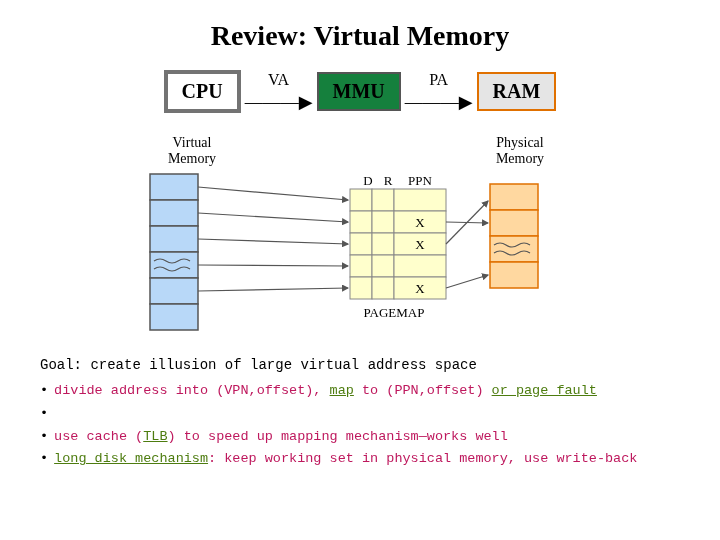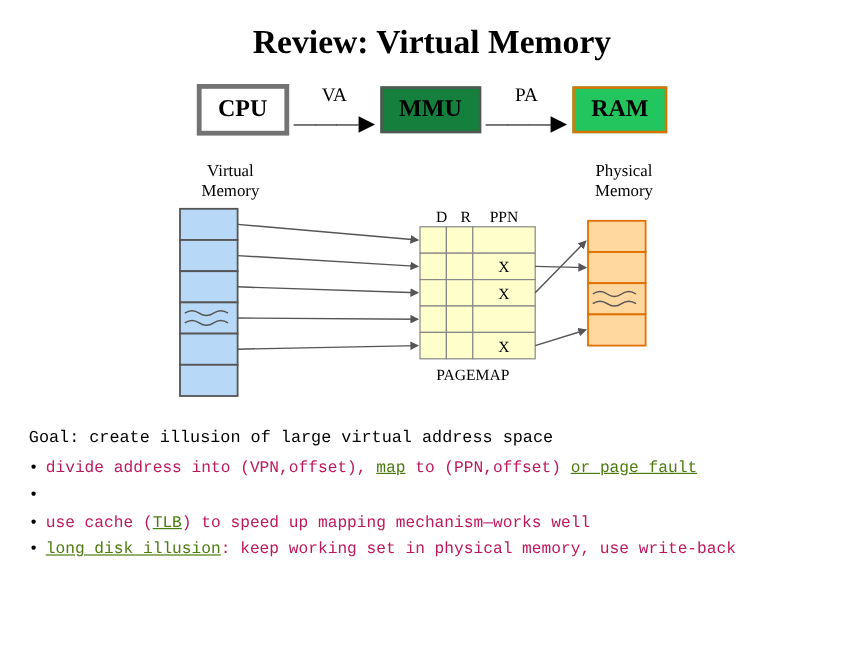--- a/index.html
+++ b/index.html
@@ -8,21 +8,21 @@
       font-family: 'Times New Roman', Times, serif;
       width: 720px;
       height: 540px;
       overflow: hidden;
       position: relative;
     }
 
     .page {
       width: 720px;
       height: 540px;
-      padding: 20px 14px;
+      padding: 20px 30px;
       position: relative;
     }
 
     .title {
       text-align: center;
       font-size: 28px;
       font-weight: bold;
       margin-bottom: 18px;
       font-family: 'Times New Roman', Times, serif;
     }
@@ -50,21 +50,21 @@
       font-size: 20px;
       font-weight: bold;
       background: #15803d;
     }
 
     .box-ram {
       border: 2px solid #e07000;
       padding: 6px 14px;
       font-size: 20px;
       font-weight: bold;
-      background: #22c55e;
+      background: #e5e5e5;
       color: #000;
     }
 
     .arrow-label {
       display: flex;
       flex-direction: column;
       align-items: center;
       margin: 0 4px;
       font-size: 16px;
     }
@@ -246,18 +246,18 @@
     </div>
     <div class="bullet-item">
       <span class="bullet-dot">•</span>
       <span>
         <span class="normal">use cache (</span><span class="red">TLB</span><span class="normal">) to speed up mapping mechanism—works well</span>
       </span>
     </div>
     <div class="bullet-item">
       <span class="bullet-dot">•</span>
       <span>
-        <span class="red">long disk illusion</span><span class="normal">: keep working set in physical memory, use write-back</span>
+        <span class="red">long disk mechanism</span><span class="normal">: keep working set in physical memory, use write-back</span>
       </span>
     </div>
   </div>
 
 </div>
 
 </body></html>

